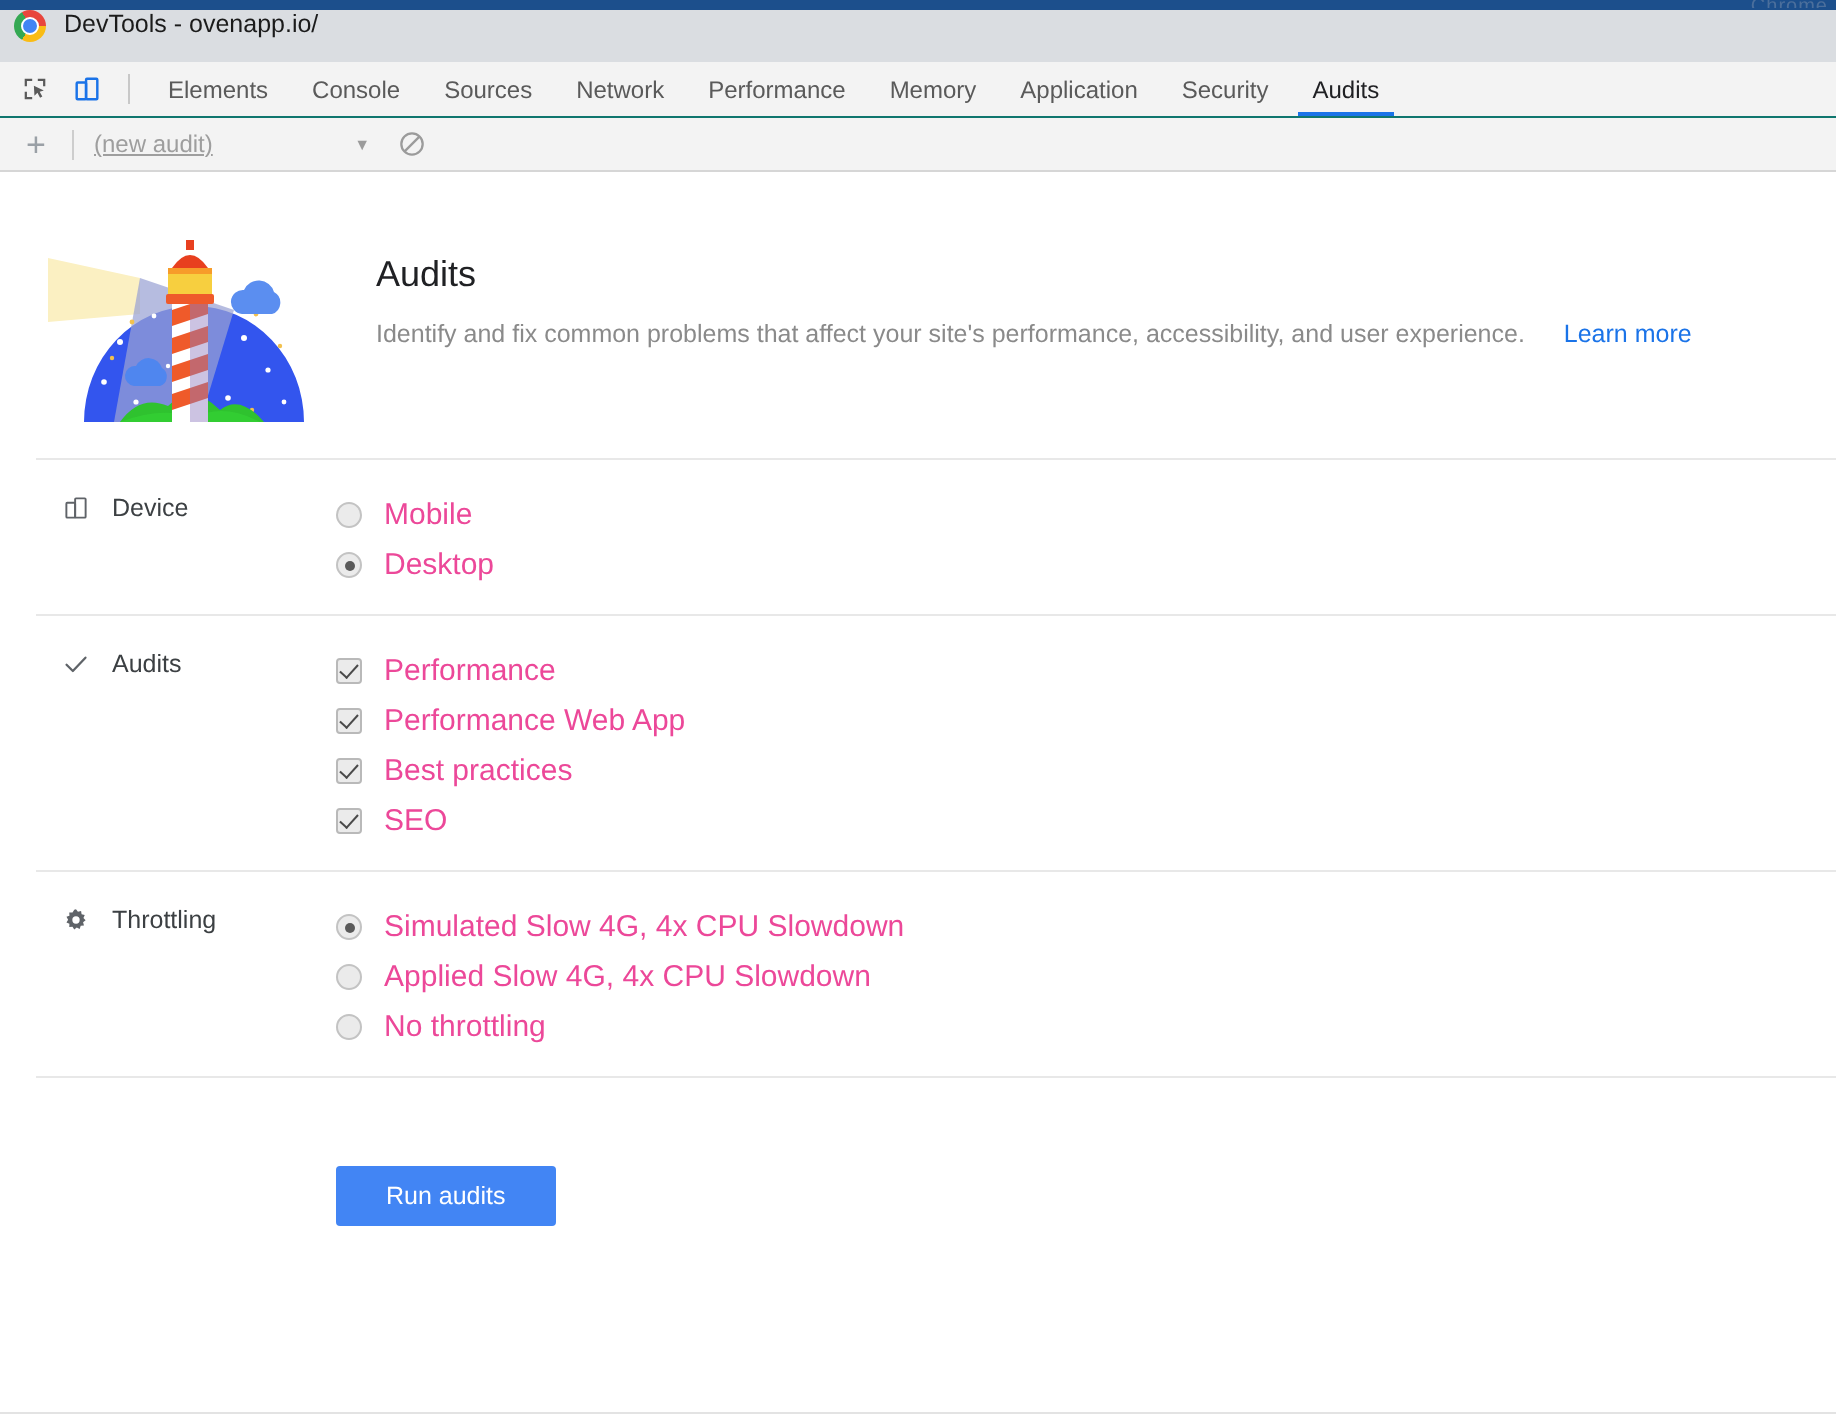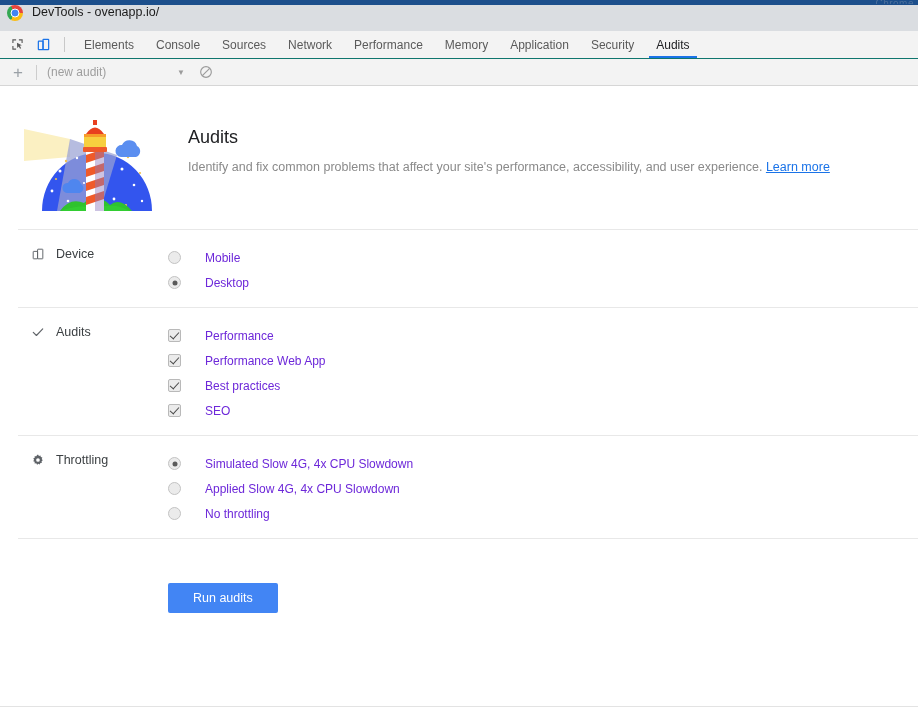--- a/index.html
+++ b/index.html
@@ -103,20 +103,21 @@
     width: 1px; height: 15px; background: #cdcdcd; margin: 0 6px;
   }
   .audit-select {
     display: flex; align-items: center;
     width: 148px; height: 22px; padding: 0 4px;
     cursor: default;
   }
   .audit-select-label {
     font-size: 12px; color: #9e9e9e; flex: 1 1 auto;
     white-space: nowrap;
+    text-decoration: underline;
   }
   .chev { font-size: 8px; color: #9b9b9b; margin-right: 2px; }
   .block-icon {
     width: 22px; height: 22px; margin-left: 4px;
     display: flex; align-items: center; justify-content: center;
     cursor: default;
   }
 
   
   .content {
@@ -140,22 +141,22 @@
   .hero-text { margin-left: 16px; margin-top: 26px; }
   .hero-title {
     font-size: 18px; color: #202124; font-weight: normal;
     margin: 0 0 12px 0;
   }
   .hero-desc {
     font-size: 12.5px; color: #8a8a8a; margin: 0;
     white-space: nowrap;
   }
   .learn-more {
-    color: #1a73e8; text-decoration: underline;
-    margin-left: 0; cursor: pointer;
+    color: #1a73e8; 
+    margin-left: 16px; cursor: pointer;
   }
 
   
   .hero-art svg { display: block; }
 
   
   .divider {
     height: 1px; background: #e8e8e8;
     margin-left: 18px; margin-right: 0;
   }
@@ -177,22 +178,22 @@
   .row-label .rtext {
     font-size: 12.5px; color: #3c4043; white-space: nowrap;
   }
   .row-options { flex: 1 1 auto; padding-top: 1px; }
 
   .opt {
     display: flex; align-items: center;
     height: 25px; cursor: default;
   }
   .opt .otext {
-    font-size: 12px; color: #6d28d9;
-    margin-left: 24px; white-space: nowrap;
+    font-size: 15px; color: #ec4899;
+    margin-left: 11px; white-space: nowrap;
   }
 
   
   .radio {
     width: 13px; height: 13px; border-radius: 50%;
     background: #ebebeb; border: 1px solid #c3c3c3;
     position: relative; flex: 0 0 auto;
   }
   .radio.checked::after {
     content: ""; position: absolute;

